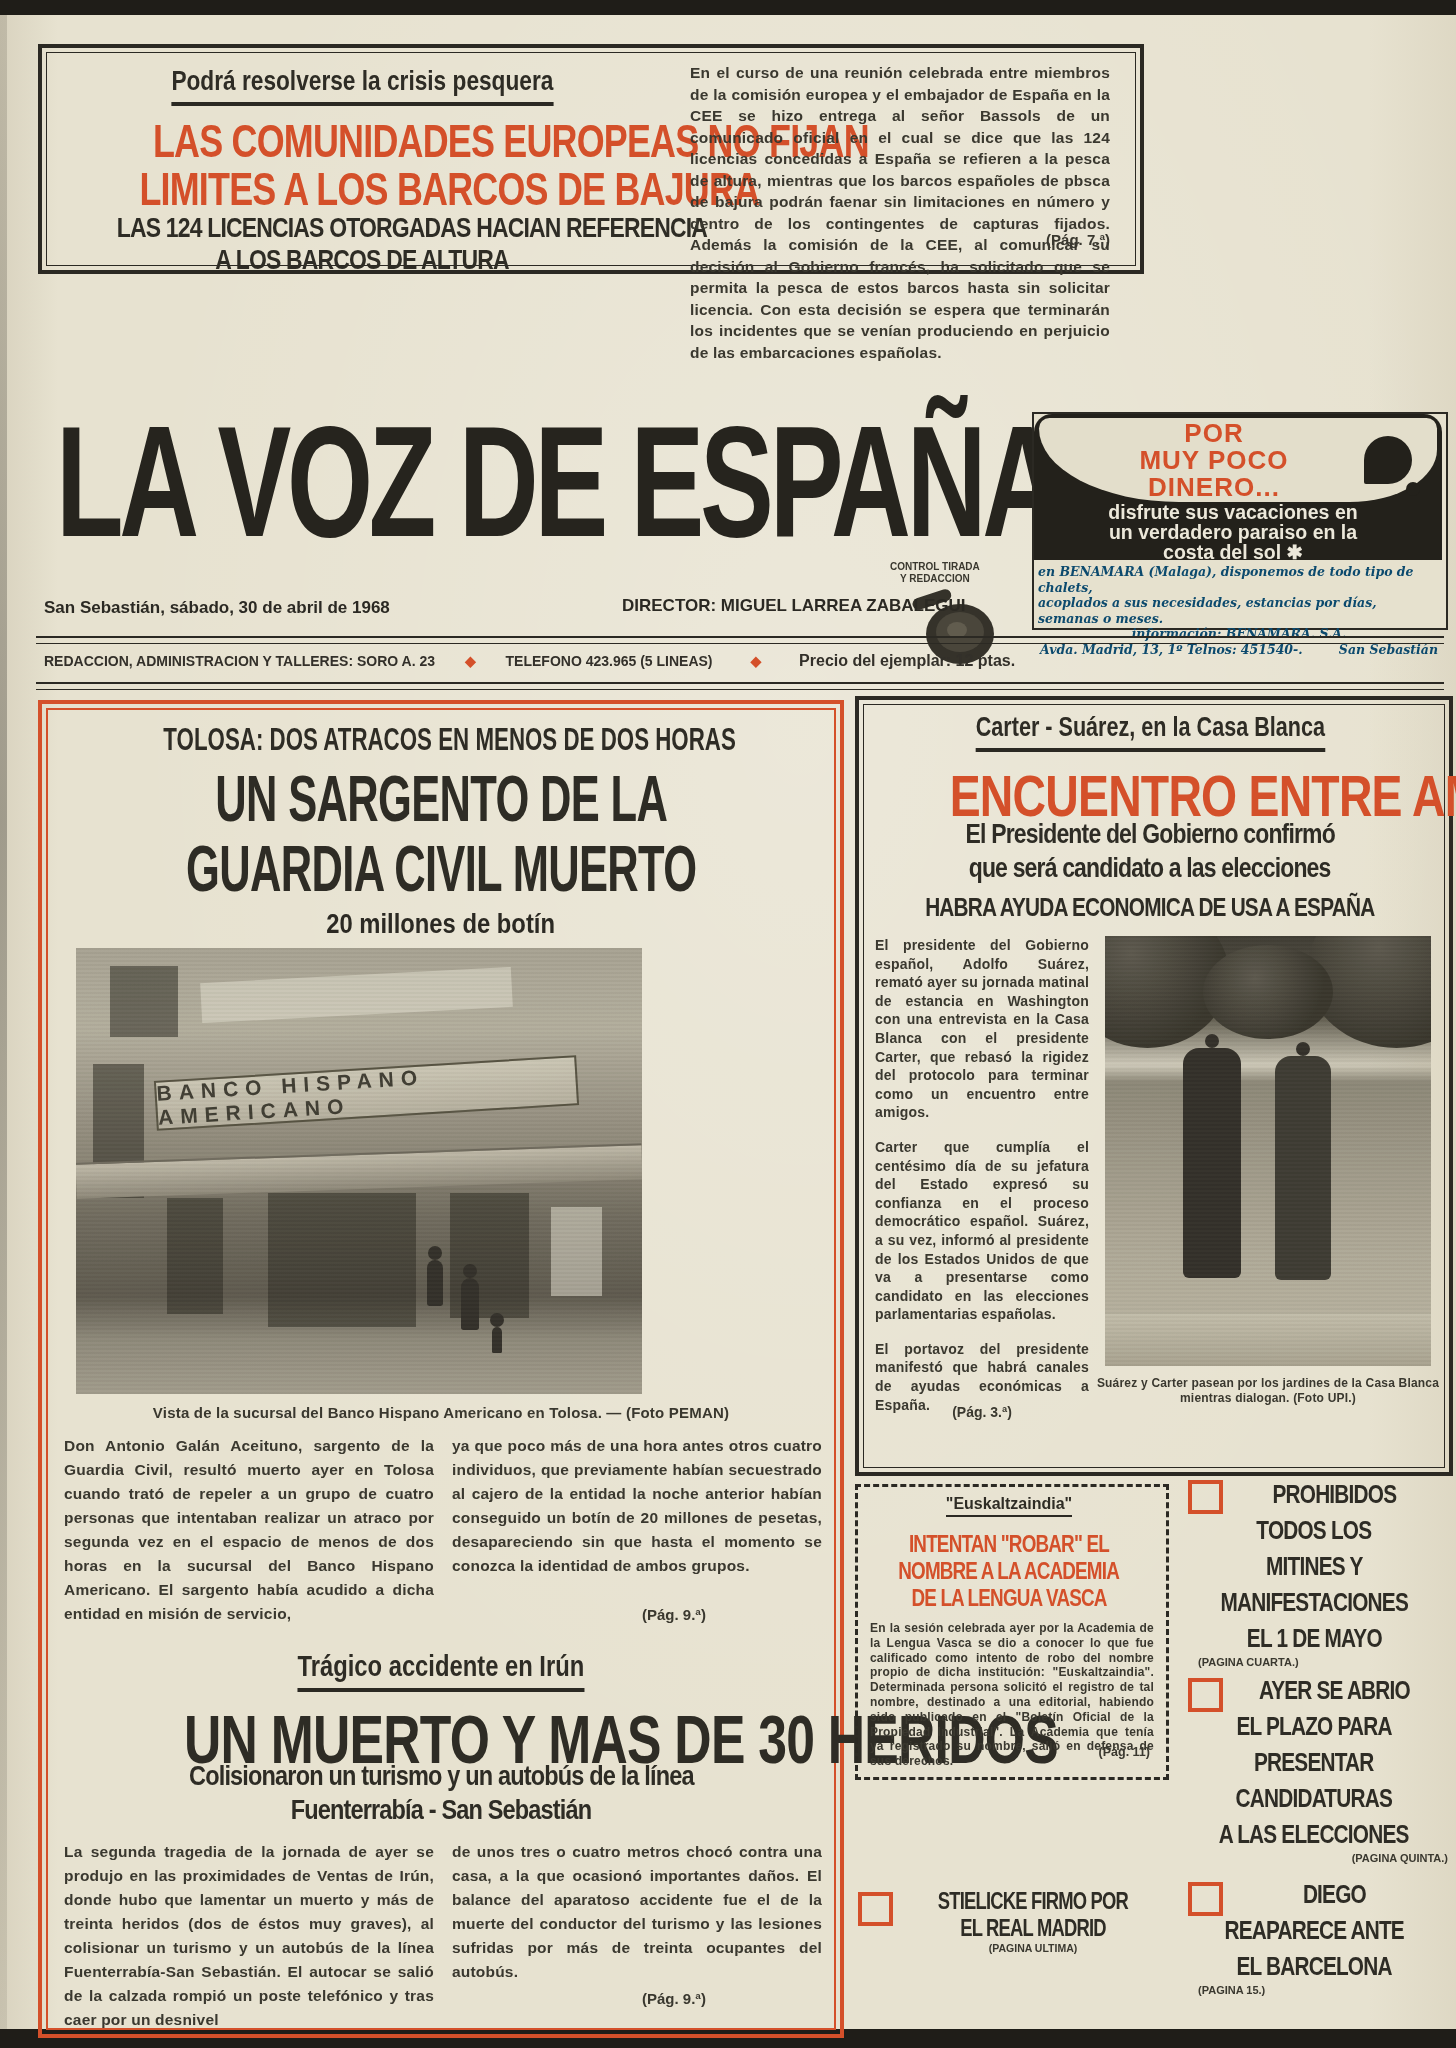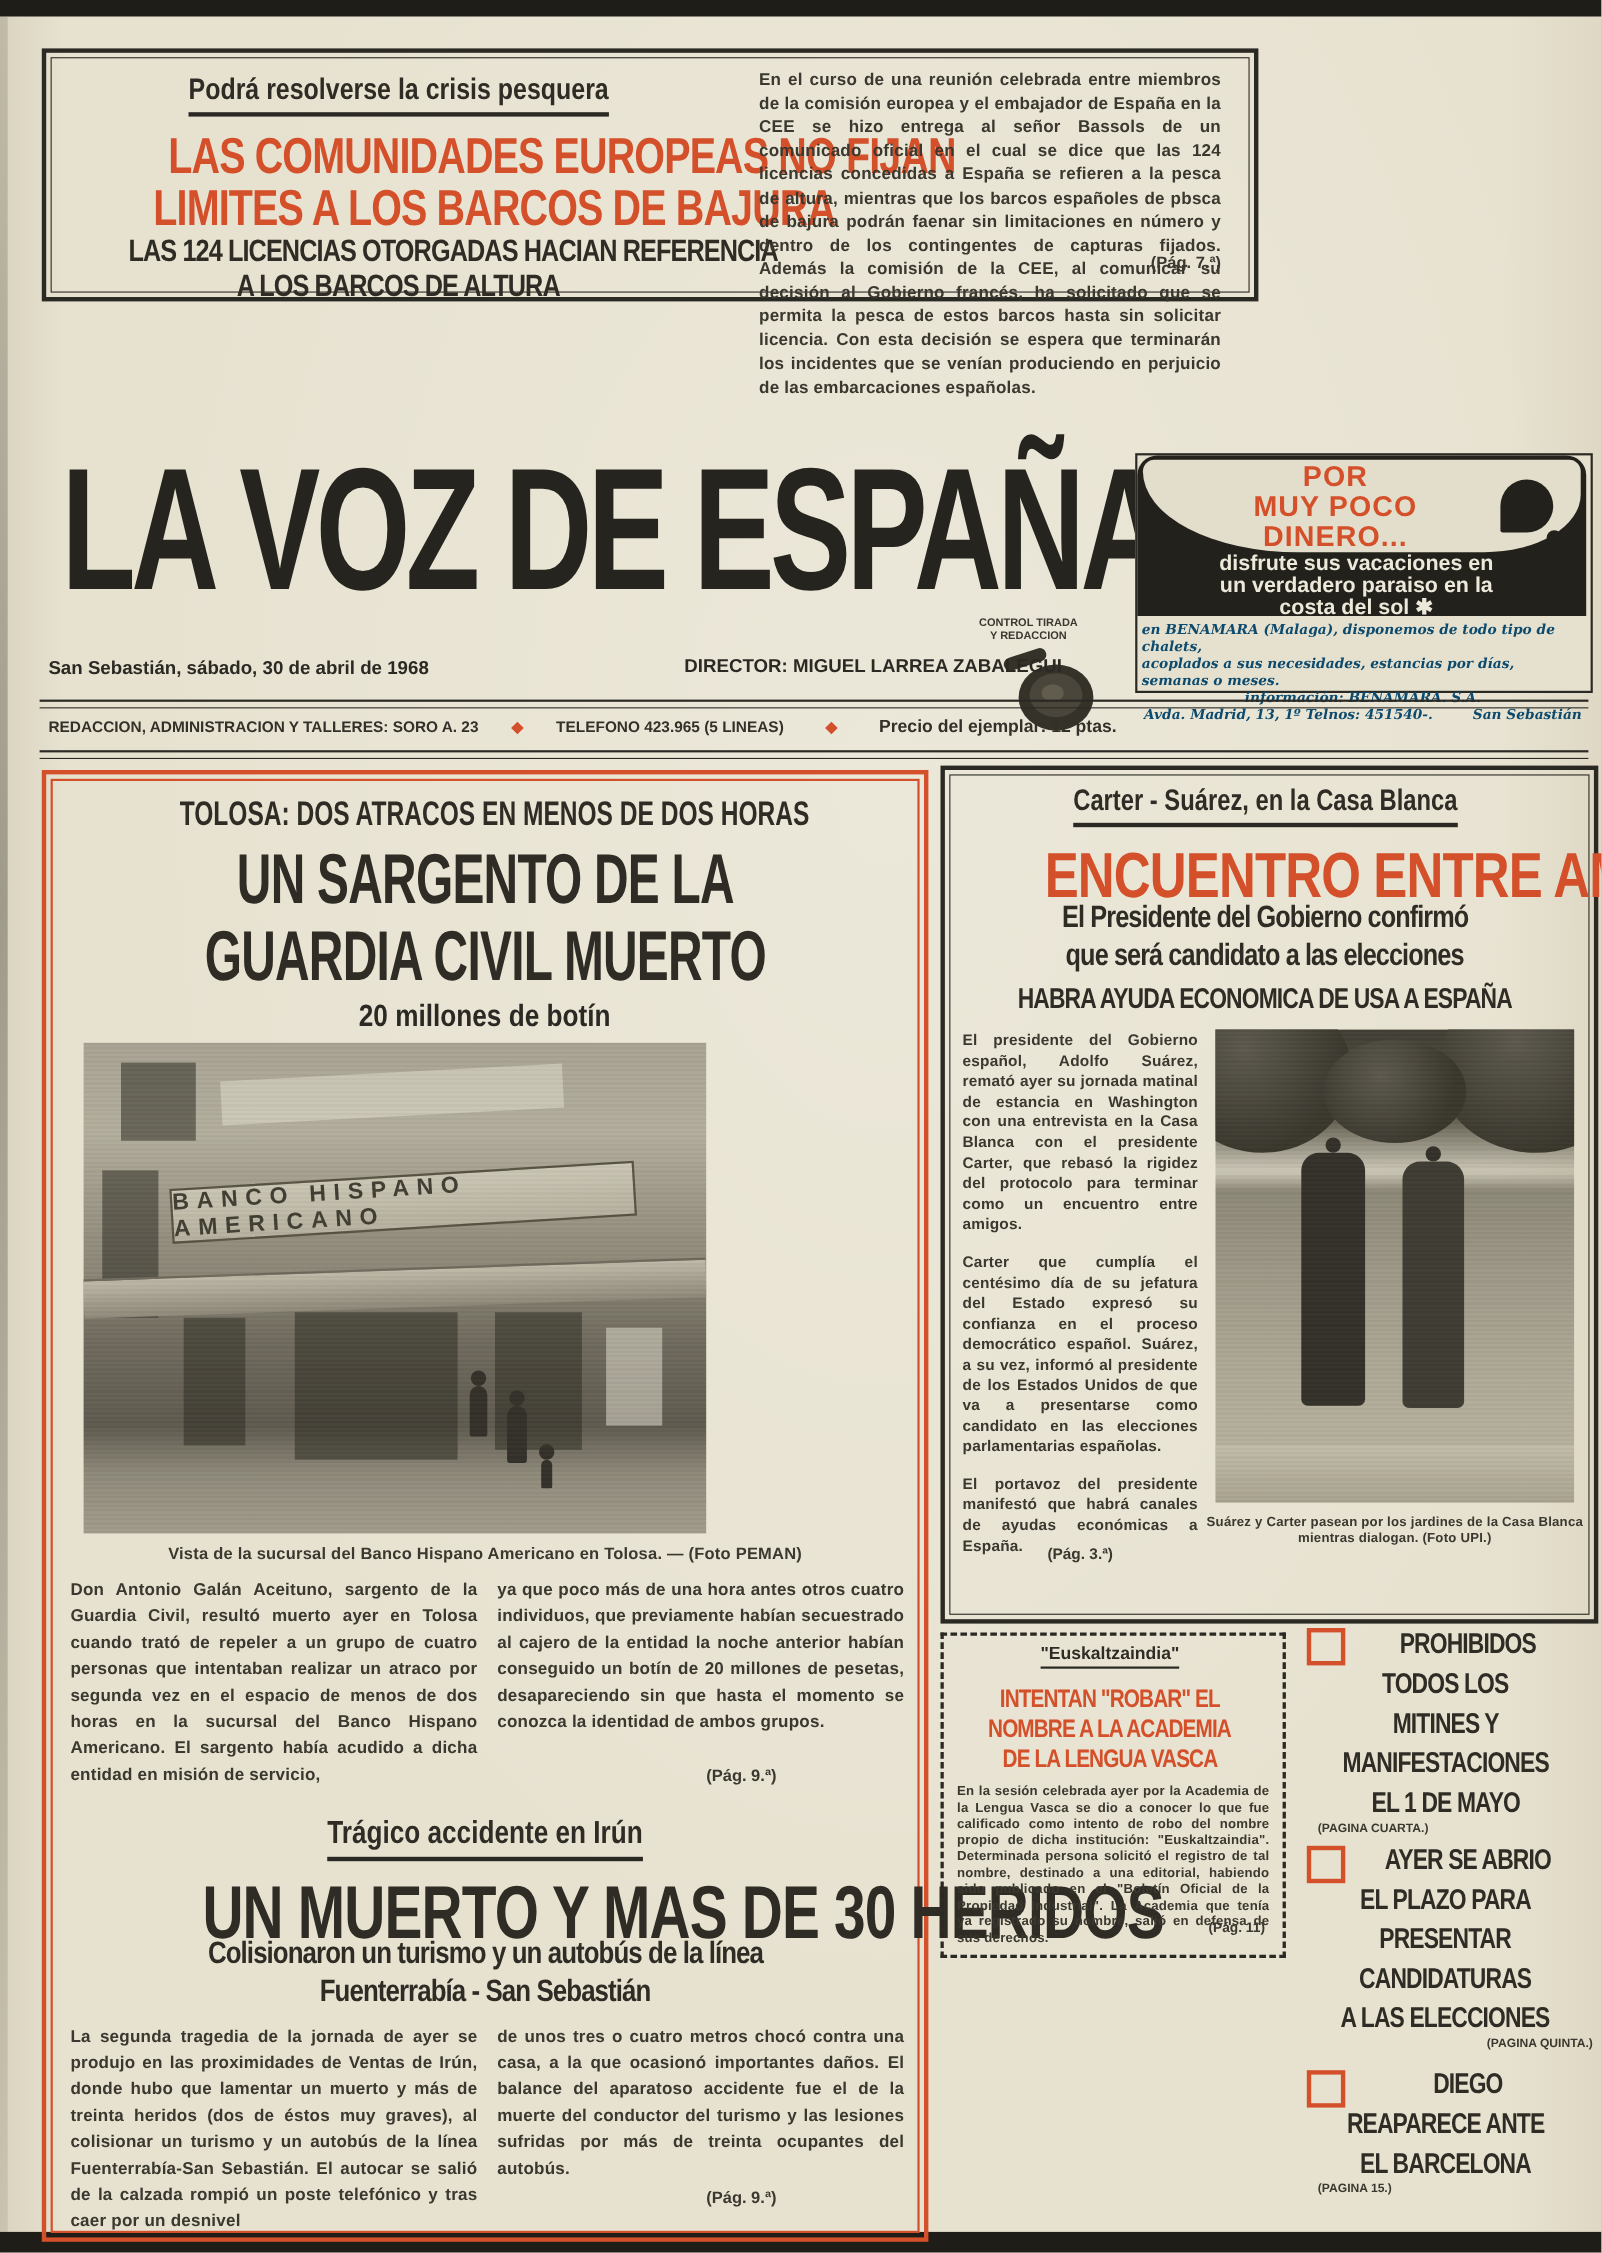--- a/index.html
+++ b/index.html
@@ -252,20 +252,28 @@
     </div>
     <div class="abs ctr headline orange" style="left:6px;top:44px;width:290px;font-size:23px;line-height:27px;">
       <div><span class="cond" style="--sx:.82">INTENTAN "ROBAR" EL</span></div>
       <div><span class="cond" style="--sx:.82">NOMBRE A LA ACADEMIA</span></div>
       <div><span class="cond" style="--sx:.82">DE LA LENGUA VASCA</span></div>
     </div>
     <div class="abs bodytxt jus" style="left:12px;top:134px;width:284px;font-size:12px;line-height:14.8px;">En la sesión celebrada ayer por la Academia de la Lengua Vasca se dio a conocer lo que fue calificado como intento de robo del nombre propio de dicha institución: "Euskaltzaindia". Determinada persona solicitó el registro de tal nombre, destinado a una editorial, habiendo sido publicado en el "Boletín Oficial de la Propiedad Industrial". La Academia que tenía ya registrado su nombre, salió en defensa de sus derechos.</div>
     <div class="abs pageref" style="right:16px;top:258px;font-size:12.5px;">(Pág. 11)</div>
   </div>
 
+  <div class="abs" style="left:858px;top:1888px;width:310px;">
+    <span class="cbx abs" style="left:0;top:4px;"></span>
+    <div class="ctr headline ink" style="margin-left:40px;font-size:23px;line-height:27px;">
+      <div><span class="cond" style="--sx:.8">STIELICKE  FIRMO  POR</span></div>
+      <div><span class="cond" style="--sx:.8">EL  REAL  MADRID</span></div>
+    </div>
+    <div class="ctr pageref" style="margin-left:40px;font-size:10.5px;">(PAGINA ULTIMA)</div>
+  </div>
 
   <div class="abs" style="left:1180px;top:1476px;width:268px;">
     <span class="cbx abs" style="left:8px;top:4px;"></span>
     <div class="ctr headline ink" style="font-size:26px;line-height:36px;">
       <div style="padding-left:40px;"><span class="cond" style="--sx:.8">PROHIBIDOS</span></div>
       <div><span class="cond" style="--sx:.8">TODOS LOS</span></div>
       <div><span class="cond" style="--sx:.8">MITINES Y</span></div>
       <div><span class="cond" style="--sx:.8">MANIFESTACIONES</span></div>
       <div><span class="cond" style="--sx:.8">EL 1 DE MAYO</span></div>
     </div>

